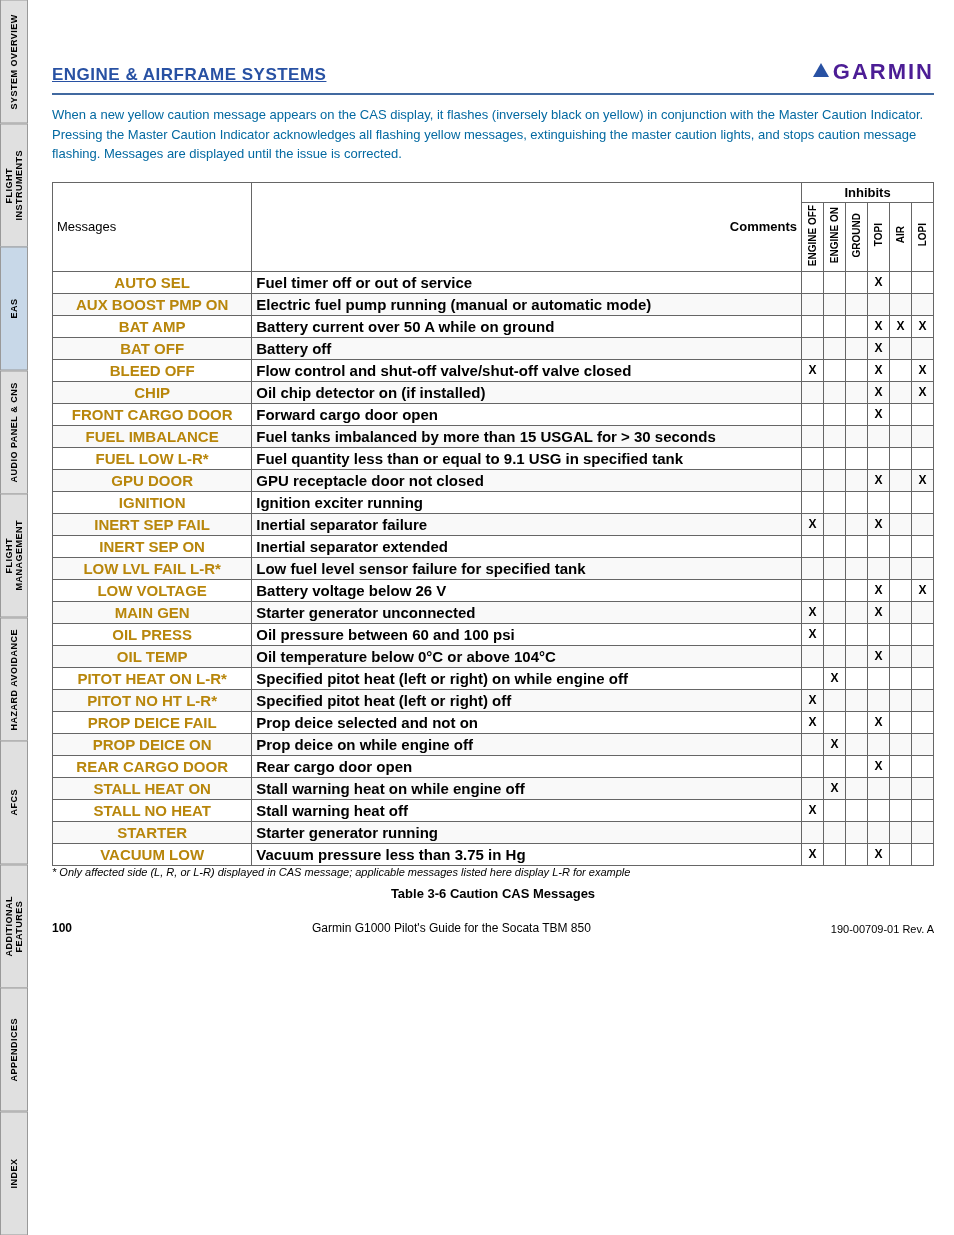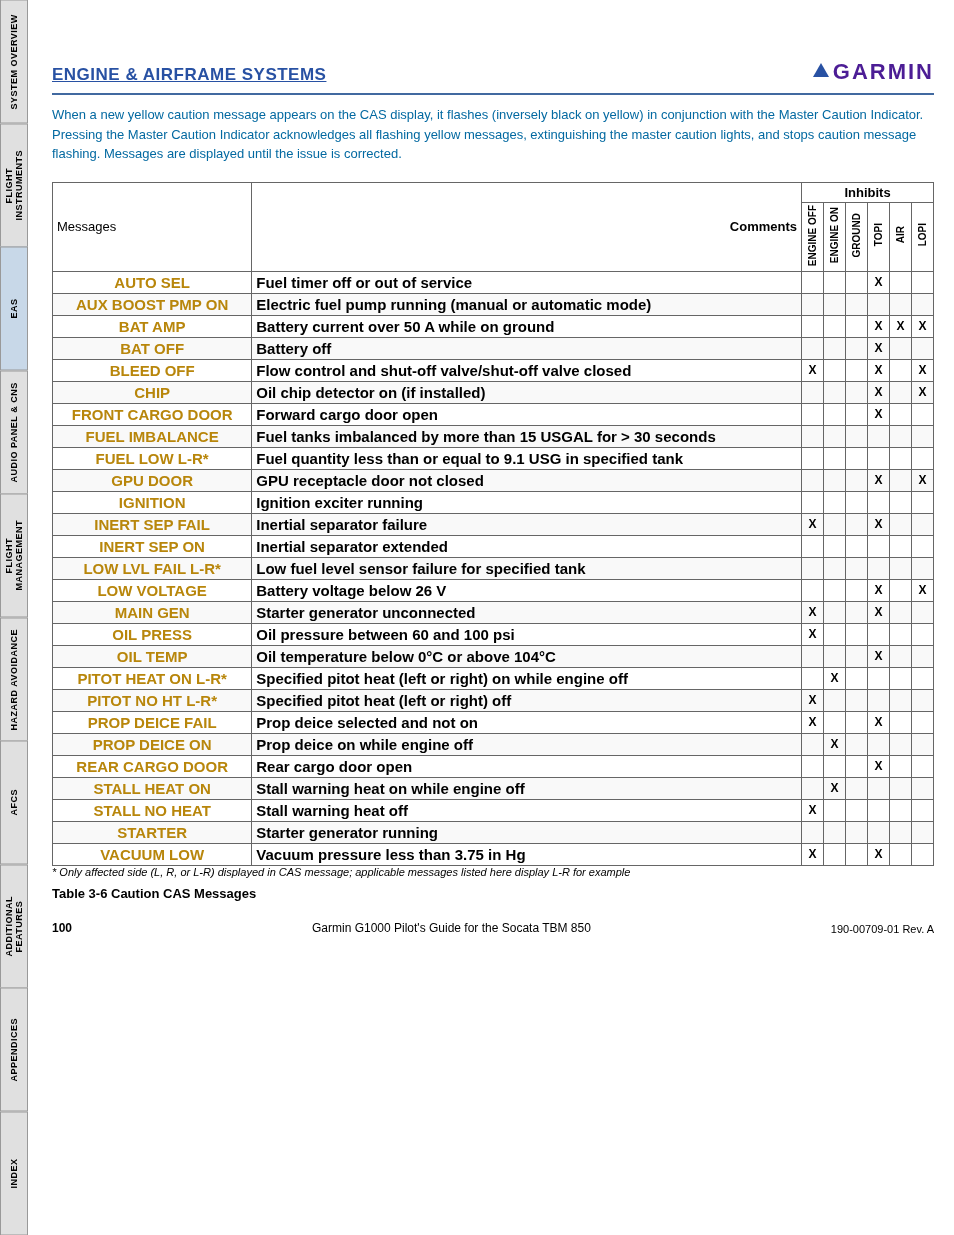--- a/index.html
+++ b/index.html
@@ -177,21 +177,21 @@
       background: #fff !important;
     }
 
     
     .table-footnote {
       font-size: 11px;
       font-style: italic;
       color: #000;
     }
     .table-caption {
-      text-align: left;
+      text-align: center;
       font-weight: bold;
       font-size: 13px;
       margin-top: 8px;
     }
 
     
     .page-footer {
       display: flex;
       justify-content: space-between;
       align-items: flex-end;

